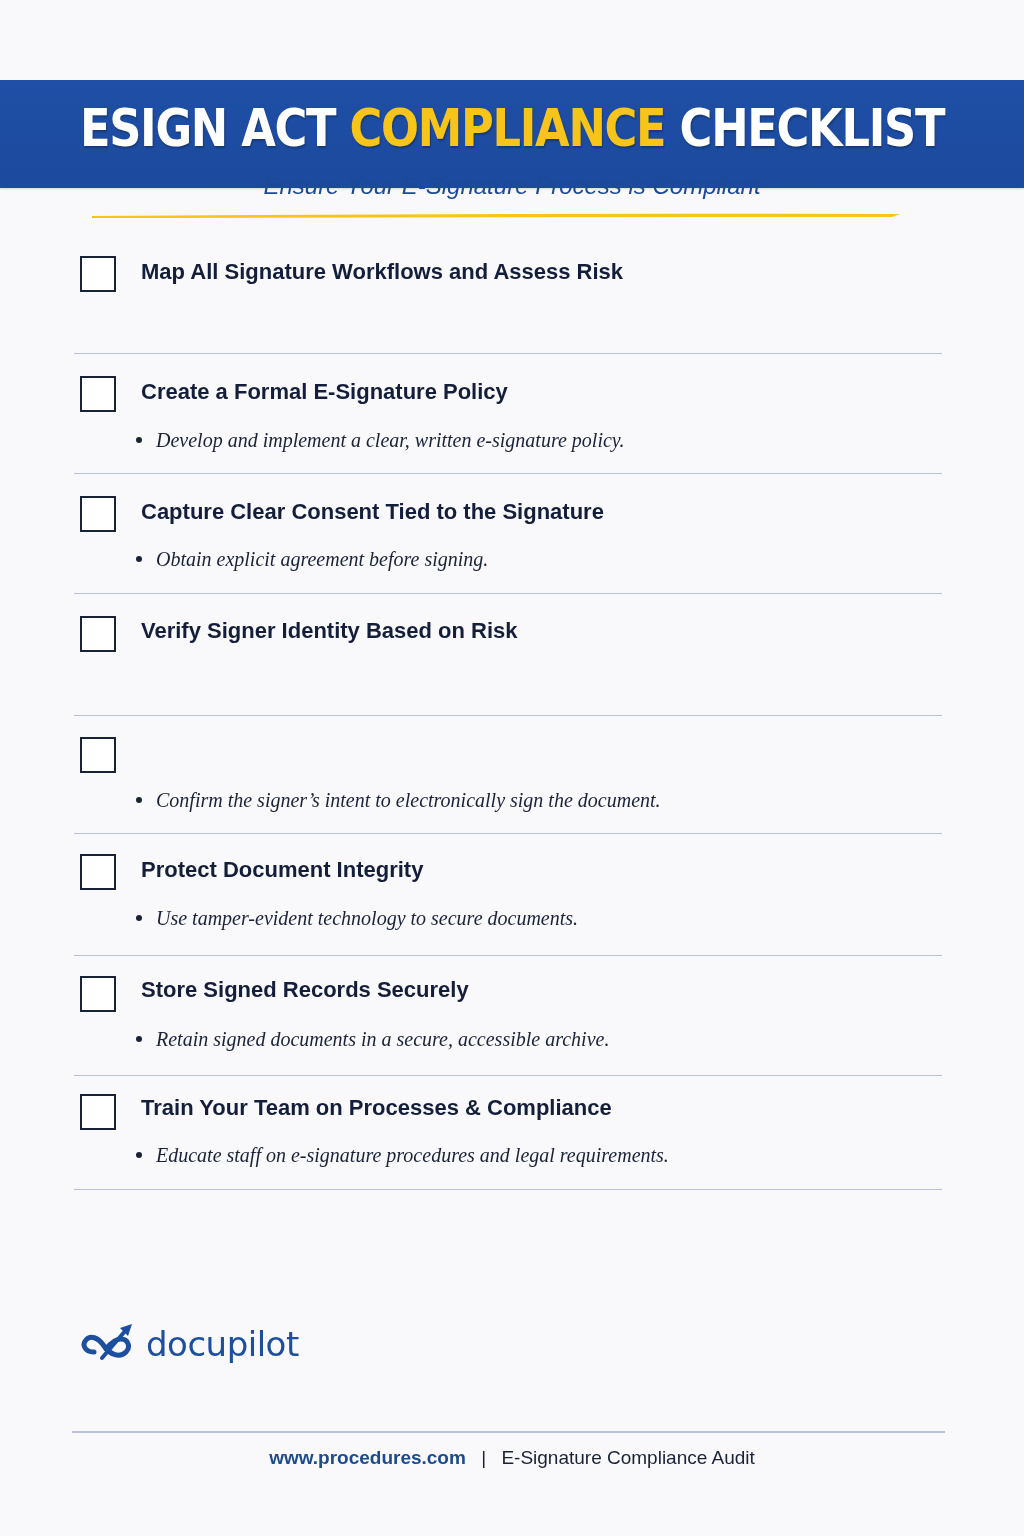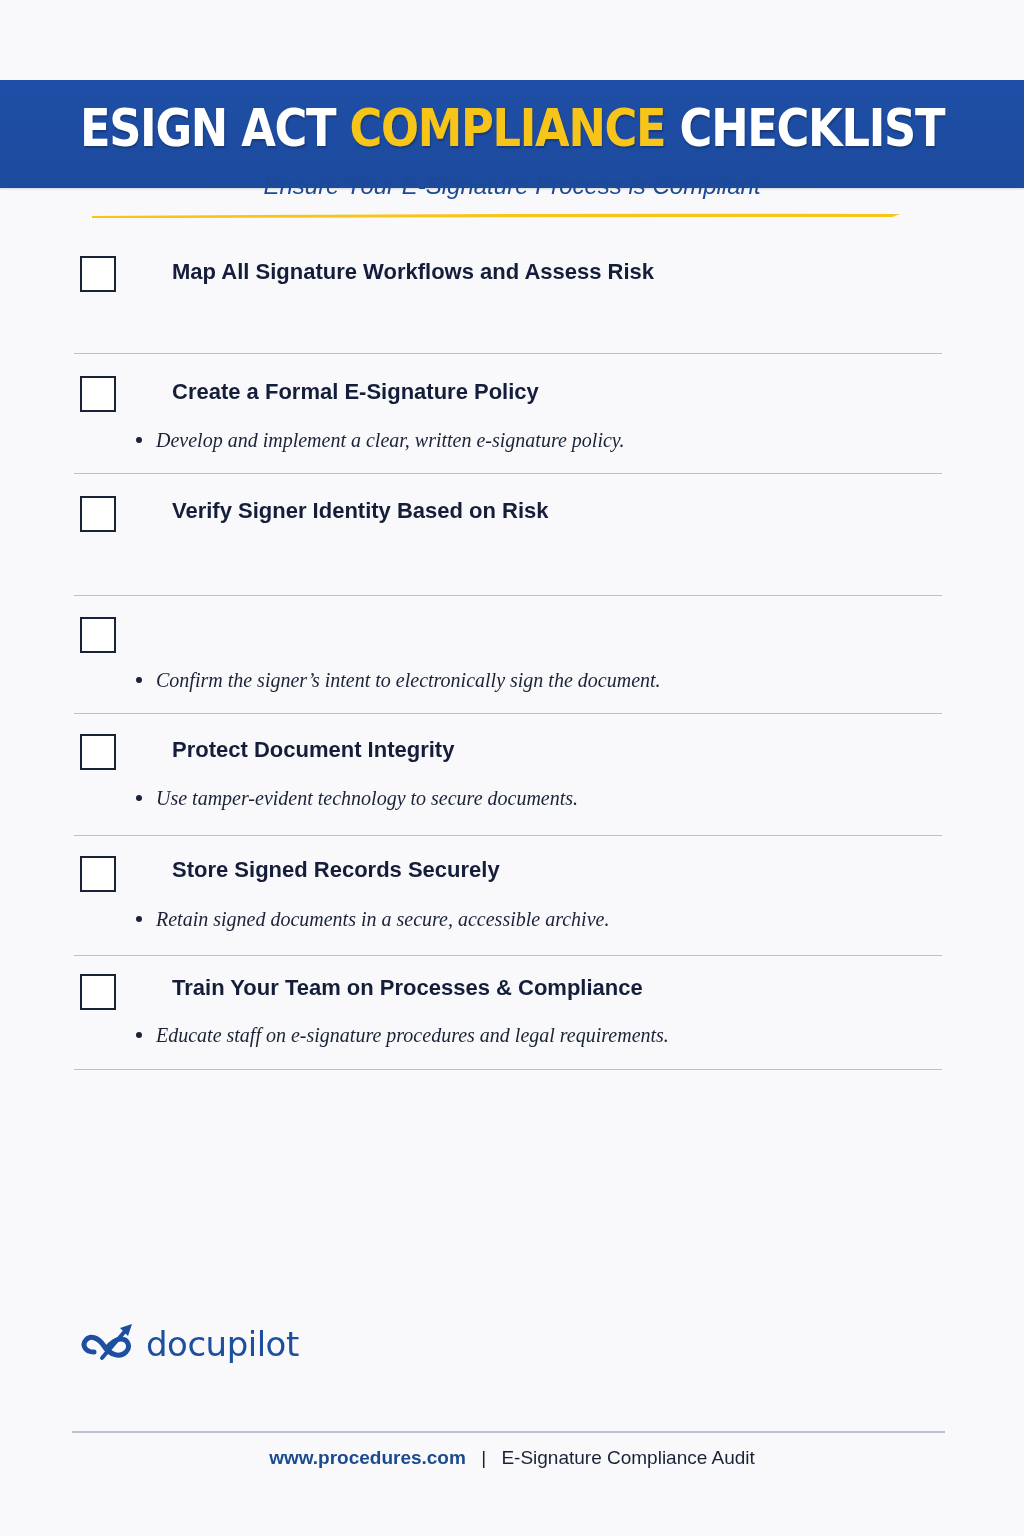--- a/index.html
+++ b/index.html
@@ -51,21 +51,21 @@
   }
   .checkbox {
     position: absolute; left: 6px; width: 36px; height: 36px;
     border: 2.5px solid #1a2238; box-sizing: border-box; background: #fff;
     cursor: pointer;
   }
   .item-title {
     position: absolute; left: 67px;
     font-family: "Liberation Sans", sans-serif;
     font-weight: bold; font-size: 22px;
-    color: #141e3a; white-space: nowrap; margin-left: 31px;
+    color: #141e3a; white-space: nowrap;
   }
   .item-desc {
     position: absolute; left: 62px;
     font-family: "Liberation Serif", serif;
     font-style: italic; font-size: 20px;
     color: #1a2238; white-space: nowrap;
   }
   .bullet {
     display: inline-block; width: 6px; height: 6px; border-radius: 50%;
     background: #1a2238; margin-right: 14px; vertical-align: middle;
@@ -106,20 +106,25 @@
 <div class="items">
   <div class="item" style="height:122px">
     <div class="checkbox" style="top:24px"></div>
     <div class="item-title" style="top:27px">Map All Signature Workflows and Assess Risk</div>
   </div>
   <div class="item" style="height:120px">
     <div class="checkbox" style="top:22px"></div>
     <div class="item-title" style="top:25px">Create a Formal E-Signature Policy</div>
     <div class="item-desc" style="top:75px"><span class="bullet"></span><span>Develop and implement a clear, written e-signature policy.</span></div>
   </div>
+  <div class="item" style="height:120px">
+    <div class="checkbox" style="top:22px"></div>
+    <div class="item-title" style="top:25px">Capture Clear Consent Tied to the Signature</div>
+    <div class="item-desc" style="top:74px"><span class="bullet"></span><span>Obtain explicit agreement before signing.</span></div>
+  </div>
   <div class="item" style="height:122px">
     <div class="checkbox" style="top:22px"></div>
     <div class="item-title" style="top:24px">Verify Signer Identity Based on Risk</div>
   </div>
   <div class="item" style="height:118px">
     <div class="checkbox" style="top:21px"></div>
     <div class="item-desc" style="top:73px"><span class="bullet"></span><span>Confirm the signer’s intent to electronically sign the document.</span></div>
   </div>
   <div class="item" style="height:122px">
     <div class="checkbox" style="top:20px"></div>

